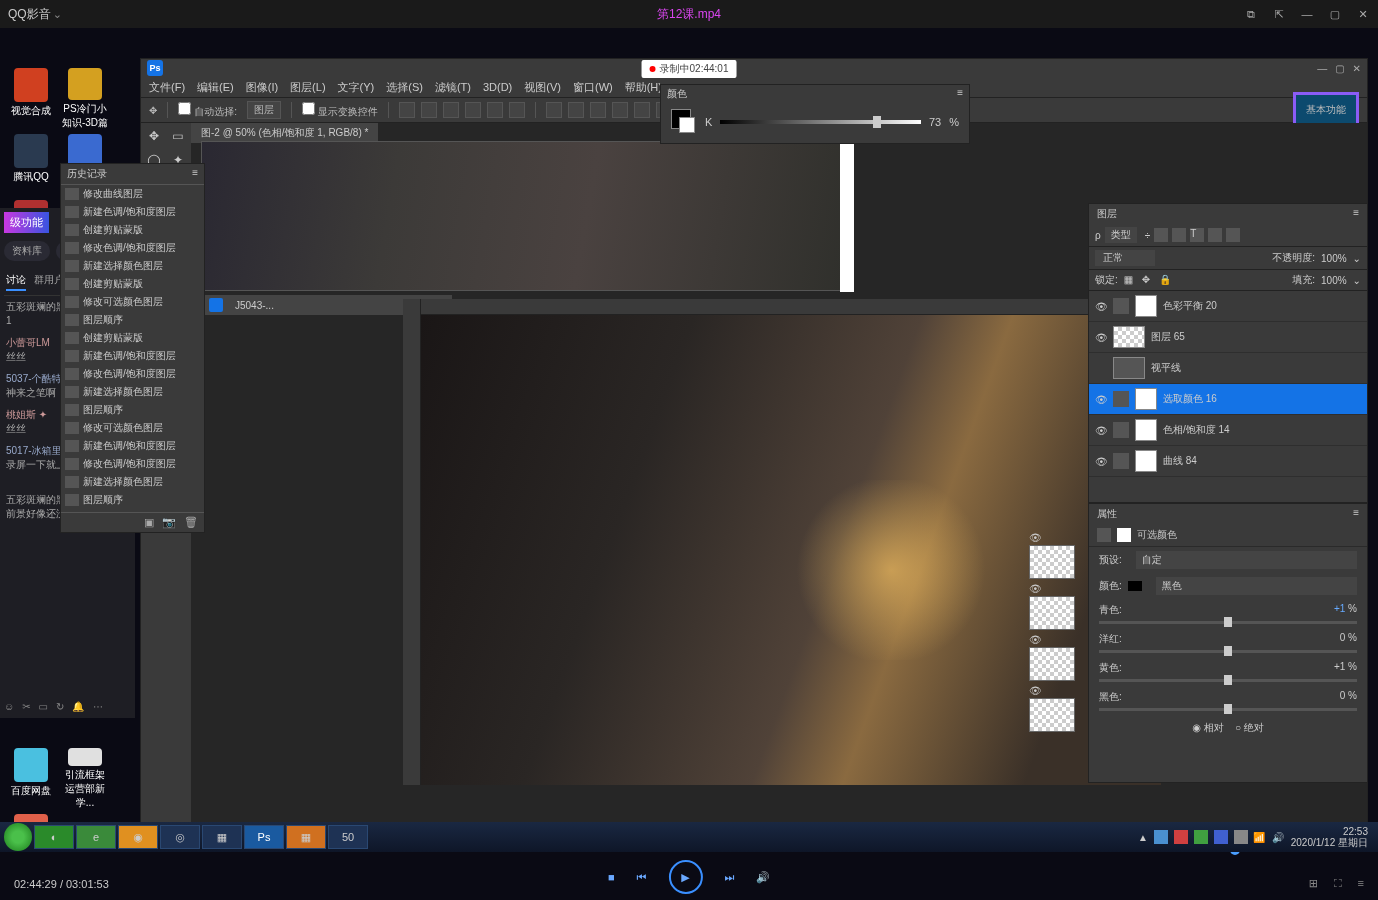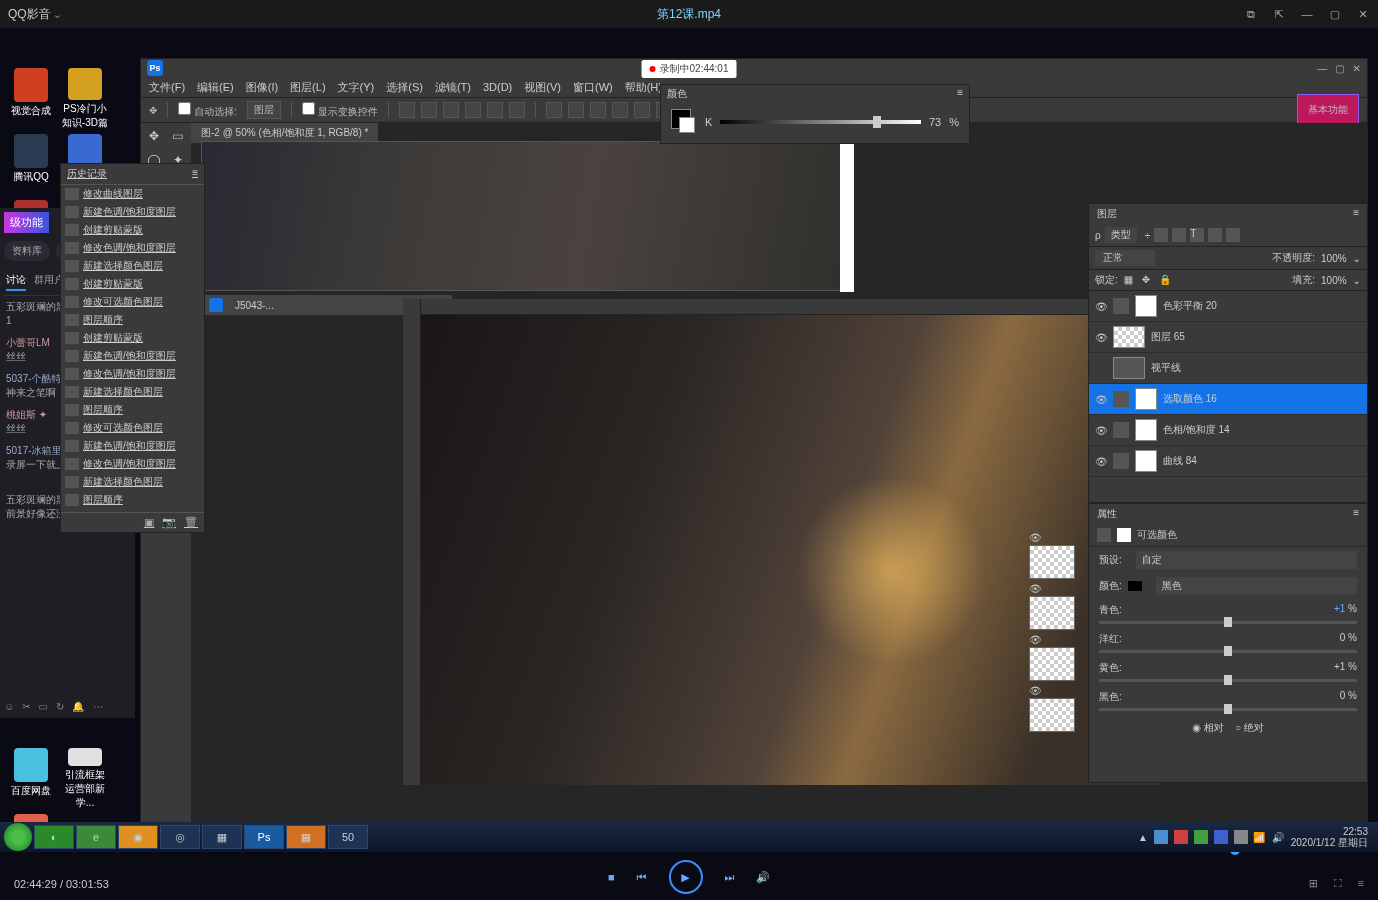--- a/index.html
+++ b/index.html
@@ -1,21 +1,21 @@
 <!DOCTYPE html>
 <html><head>
 <meta charset="utf-8">
 <style>
 * { margin: 0; padding: 0; box-sizing: border-box; font-family: "Microsoft YaHei", Arial, sans-serif; }
 body { background: #000; width: 1378px; height: 900px; overflow: hidden; position: relative; color: #ccc; font-size: 11px; }
 
 
 .qq-titlebar { height: 28px; background: #1a1a1a; display: flex; align-items: center; padding: 0 8px; }
 .qq-titlebar .app { color: #ccc; font-size: 12px; }
-.qq-titlebar .video-title { position: absolute; left: 50%; transform: translateX(-50%); font-size: 12px; color: #7dd3fc; text-align: center; }
+.qq-titlebar .video-title { position: absolute; left: 50%; transform: translateX(-50%); font-size: 12px; color: #d946ef; text-align: center; }
 .qq-titlebar .wincontrols { margin-left: auto; display: flex; gap: 14px; }
 .qq-titlebar .wincontrols span { width: 14px; height: 14px; display: inline-flex; align-items: center; justify-content: center; color: #aaa; cursor: pointer; }
 
 
 .desktop { position: absolute; top: 28px; left: 0; right: 0; bottom: 48px; background: #0a0a14; }
 
 
 .desk-icons { position: absolute; left: 6px; top: 40px; width: 120px; display: flex; flex-wrap: wrap; gap: 4px 4px; }
 .desk-icon { width: 50px; height: 62px; display: flex; flex-direction: column; align-items: center; font-size: 10px; color: #fff; text-align: center; }
 .di-img { width: 34px; height: 34px; border-radius: 4px; margin-bottom: 2px; }
@@ -40,21 +40,21 @@
 .ps-menu span { cursor: pointer; }
 .record { position: absolute; top: 32px; left: 50%; transform: translateX(-50%); background: #fff; color: #444; font-size: 10px; padding: 2px 8px; border-radius: 2px; display: flex; align-items: center; }
 .record .dot { width: 6px; height: 6px; background: red; border-radius: 50%; margin-right: 4px; }
 
 .ps-options { height: 26px; background: #3a3a3a; border-top: 1px solid #222; border-bottom: 1px solid #222; display: flex; align-items: center; gap: 10px; padding: 0 8px; font-size: 10px; color: #bbb; }
 .ps-options .sep { width: 1px; height: 16px; background: #555; }
 .ps-options .dd { background: #444; padding: 1px 6px; border: 1px solid #555; }
 .ps-options .iconset { display: flex; gap: 6px; }
 .ps-options .ico { width: 16px; height: 16px; background: #444; border: 1px solid #555; }
 .ps-options .right { margin-left: auto; display: flex; align-items: center; gap: 6px; }
-.ps-options .right .dd2 { background: #be185d; border: 1px solid #8b5cf6; padding: 8px 10px; }
+.ps-options .right .dd2 { background: #0c4a6e; border: 3px solid #8b5cf6; padding: 8px 10px; }
 
 .ps-body { flex: 1; display: flex; position: relative; background: #262626; }
 
 
 .ps-tools { width: 50px; background: #3a3a3a; display: flex; flex-direction: column; padding: 2px; gap: 2px; }
 .tool-row { display: flex; gap: 2px; }
 .tool { width: 22px; height: 22px; background: #3a3a3a; display: flex; align-items: center; justify-content: center; color: #ccc; font-size: 12px; cursor: pointer; }
 .swatch { margin-top: 6px; width: 32px; height: 32px; position: relative; margin-left: 6px; }
 .sw1 { width: 18px; height: 18px; background: #000; border: 1px solid #888; position: absolute; }
 .sw2 { width: 18px; height: 18px; background: #fff; border: 1px solid #888; position: absolute; top: 10px; left: 10px; }
@@ -65,21 +65,21 @@
 .doc-tab2 { position: absolute; top: 172px; left: 10px; background: #444; padding: 3px 8px; font-size: 10px; color: #ccc; display: flex; align-items: center; gap: 12px; }
 .doc-tab2 .tiny { width: 14px; height: 14px; background: #1473e6; border-radius: 2px; }
 .canvas1 { position: absolute; top: 18px; left: 10px; width: 640px; height: 150px; background: linear-gradient(100deg, #2a2832 0%, #3c3a38 30%, #4a4240 60%, #30302c 100%); border: 1px solid #555; }
 .canvas1::after { content:""; position: absolute; right: -14px; top: 0; width: 14px; height: 150px; background: #fff; }
 .canvas2 { position: absolute; top: 192px; left: 230px; width: 740px; height: 470px; background: linear-gradient(110deg, #1a1616 0%, #2a2624 30%, #504238 55%, #8a6a40 65%, #3a3028 85%); }
 .canvas2 .glow { position: absolute; left: 50%; top: 35%; width: 200px; height: 180px; background: radial-gradient(circle, rgba(255,200,100,0.6), transparent 70%); }
 .canvas2 .ruler-h { position: absolute; top: -16px; left: -18px; right: 0; height: 16px; background: #3a3a3a; border-bottom: 1px solid #222; }
 .canvas2 .ruler-v { position: absolute; top: -16px; left: -18px; bottom: 0; width: 18px; background: #3a3a3a; border-right: 1px solid #222; }
 
 
-.history { position: absolute; top: 135px; left: 60px; width: 145px; height: 370px; background: #3a3a3a; border: 1px solid #222; display: flex; flex-direction: column; z-index: 5; text-decoration: underline; }
+.history { position: absolute; top: 135px; left: 60px; width: 145px; height: 370px; background: #3a3a3a; border: 1px solid #222; display: flex; flex-direction: column; z-index: 5; }
 .history .hdr { background: #3a3a3a; padding: 3px 6px; font-size: 10px; border-bottom: 1px solid #555; display: flex; }
 .history .hdr span:last-child { margin-left: auto; }
 .history .list { flex: 1; overflow: hidden; }
 .history .item { display: flex; align-items: center; padding: 2px 4px; font-size: 10px; color: #ccc; gap: 4px; }
 .history .item .ico { width: 14px; height: 12px; background: #555; }
 .history .ftr { height: 20px; border-top: 1px solid #555; display: flex; align-items: center; justify-content: flex-end; gap: 8px; padding: 0 6px; color: #aaa; }
 
 
 .color-panel { position: absolute; top: 56px; left: 660px; width: 310px; height: 60px; background: #3a3a3a; border: 1px solid #222; z-index: 6; }
 .color-panel .hdr { padding: 2px 6px; font-size: 10px; display: flex; }

